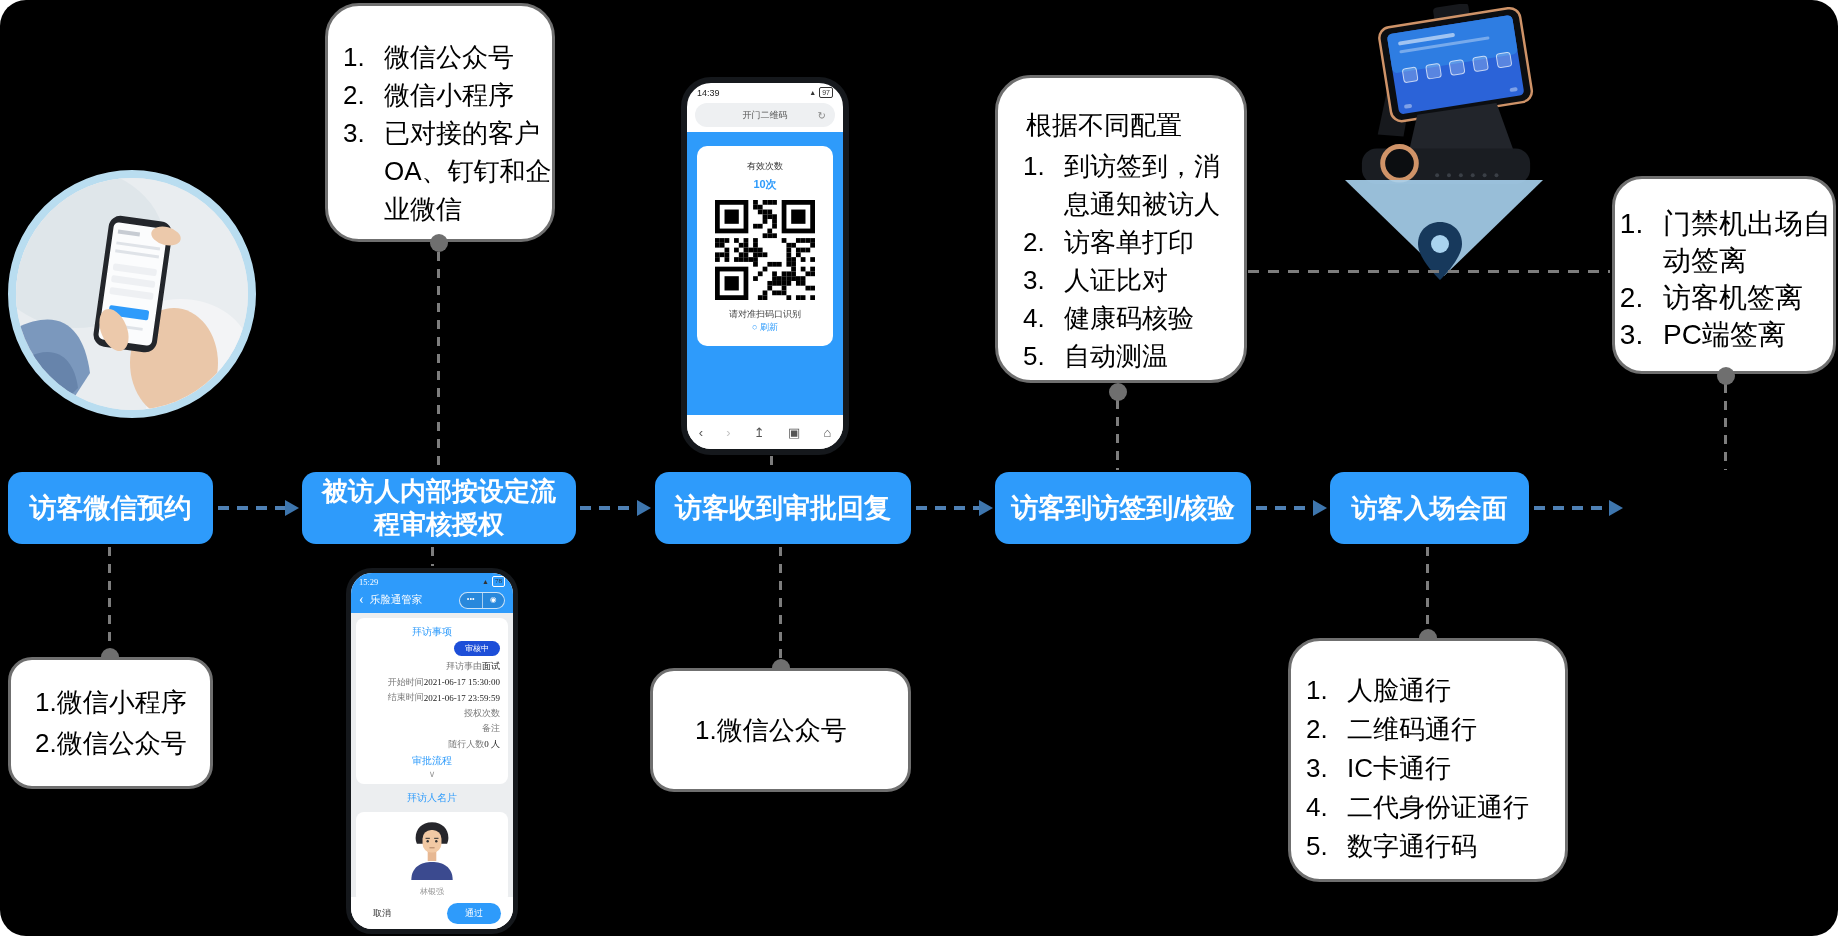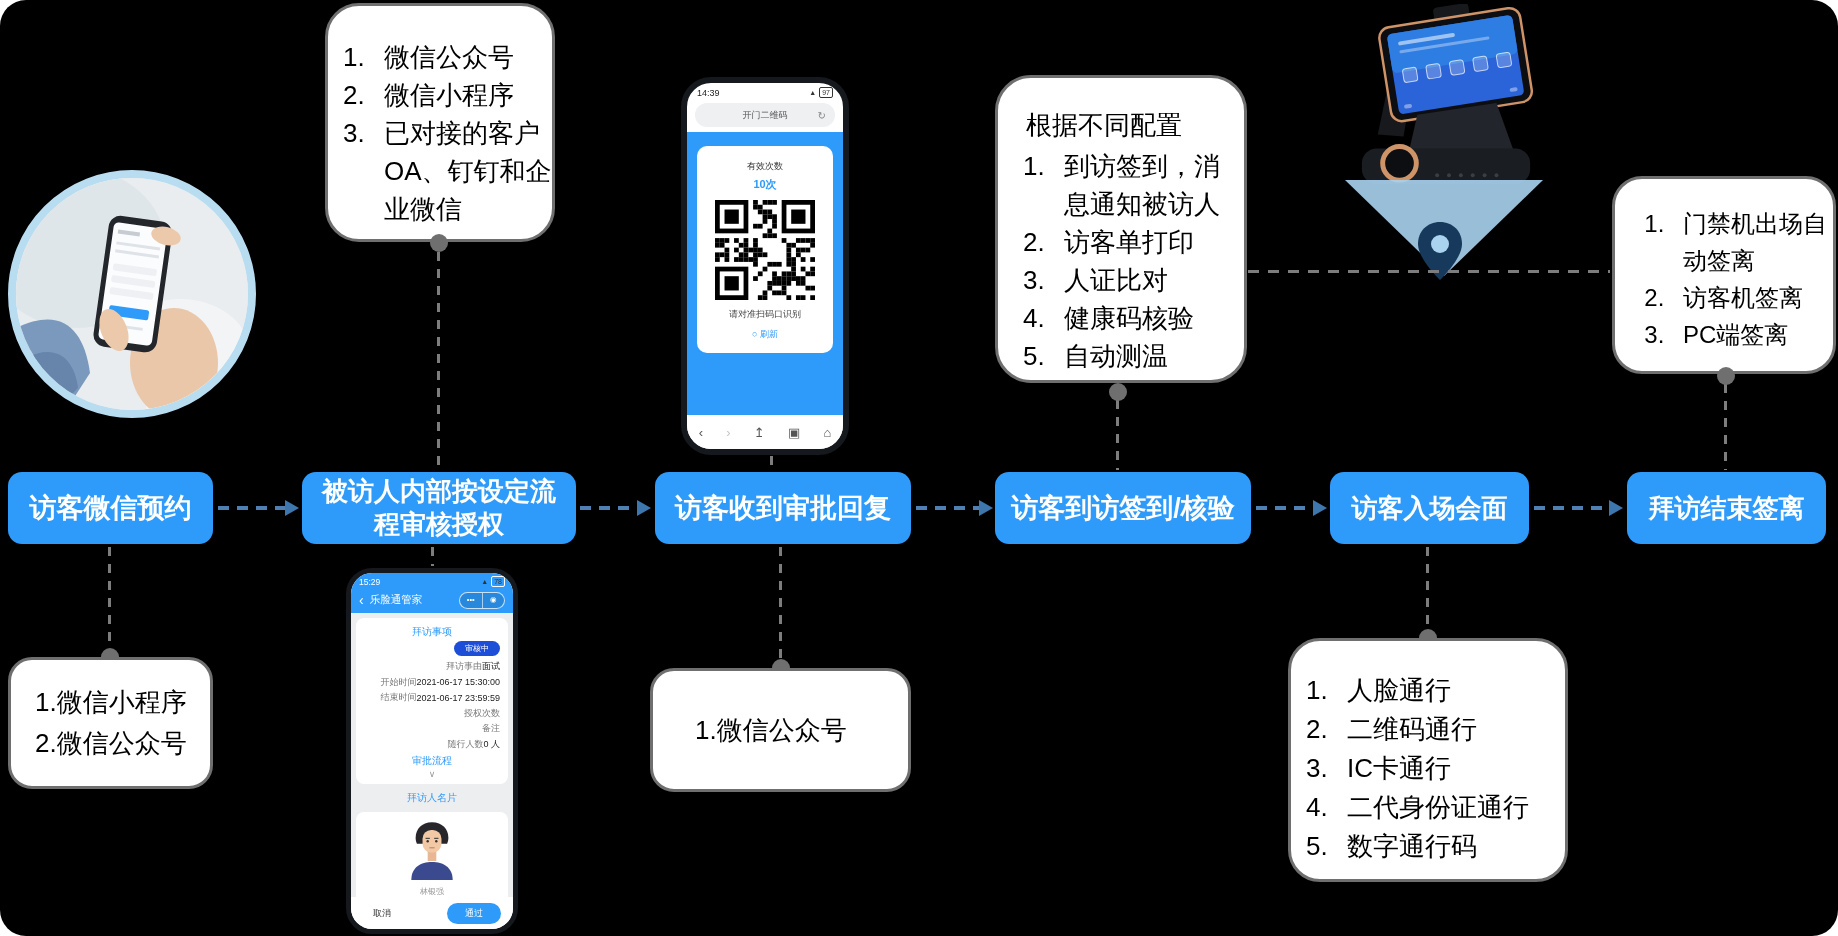--- a/index.html
+++ b/index.html
@@ -38,21 +38,21 @@
   .dot{position:absolute;width:18px;height:18px;border-radius:50%;background:#6F6F6F;}
   
   .callout{position:absolute;background:#fff;border:3px solid #6F6F6F;color:#000;box-sizing:border-box;}
   .callout ol{margin:0;padding-left:44px;font-size:26px;line-height:38px;}
   .callout ol li{padding-left:12px;}
   #callout-apply{left:325px;top:3px;width:230px;height:239px;border-radius:34px;padding-top:32px;}
   #callout-config{left:995px;top:75px;width:252px;height:308px;border-radius:36px;padding:30px 14px 0 14px;}
   #callout-config .callout-title{font-size:26px;padding-left:14px;margin-bottom:4px;}
   #callout-config ol{padding-left:40px;}
   #callout-signoff{left:1612px;top:176px;width:224px;height:198px;border-radius:30px;padding-top:26px;}
-  #callout-signoff ol{font-size:24px;line-height:37px;padding-left:56px;}
+  #callout-signoff ol{font-size:28px;line-height:37px;padding-left:36px;}
   #callout-reserve{left:8px;top:657px;width:205px;height:132px;border-radius:24px;
     display:flex;flex-direction:column;justify-content:center;padding-left:24px;font-size:26px;line-height:41px;}
   #callout-reply{left:650px;top:668px;width:261px;height:124px;border-radius:24px;
     display:flex;flex-direction:column;justify-content:center;padding-left:42px;font-size:26px;line-height:41px;}
   #callout-pass{left:1288px;top:638px;width:280px;height:244px;border-radius:32px;padding-top:30px;}
   #callout-pass ol{line-height:39px;}
   
   #photo-circle{position:absolute;left:8px;top:170px;width:232px;height:232px;border-radius:50%;
     border:8px solid #B9DDF0;overflow:hidden;background:#e8edf0;box-sizing:content-box;}
   
@@ -64,26 +64,26 @@
   .batt{border:1px solid #333;border-radius:2px;padding:0 2px;font-size:7px;line-height:9px;}
   .qp-search{margin:5px 8px;background:#EEF0F2;border-radius:12px;height:24px;display:flex;align-items:center;
     justify-content:center;font-size:9px;color:#555;position:relative;}
   .qp-refresh-ic{position:absolute;right:9px;color:#888;font-size:10px;}
   .qp-blue{background:#2E9BFB;flex:1;padding:14px 10px 0;}
   .qp-card{background:#fff;border-radius:10px;padding:14px 6px 12px;text-align:center;}
   .qp-valid-label{font-size:9px;color:#333;}
   .qp-valid-value{font-size:11px;color:#2E9BFB;font-weight:bold;margin-top:4px;}
   .qp-qr{margin:8px auto 2px;display:block;}
   .qp-hint{font-size:9px;color:#444;margin-top:8px;}
-  .qp-refresh-row{font-size:9px;color:#2E9BFB;margin-top:7px;}
+  .qp-refresh-row{font-size:9px;color:#2E9BFB;}
   .qp-nav{height:34px;display:flex;align-items:center;justify-content:space-around;background:#fff;
     font-size:13px;color:#555;}
   .qp-nav .dim{color:#c4c4c4;}
   
-  #ap-phone{left:346px;top:568px;width:172px;height:366px;border-width:5px;border-radius:26px;}
+  #ap-phone{left:346px;top:568px;width:172px;height:366px;border-width:5px;border-radius:26px;font-family:Liberation Serif, serif;}
   .ap-header{background:#2E9BFB;color:#fff;}
   .ap-status{display:flex;justify-content:space-between;align-items:center;font-size:8.5px;padding:3px 8px 0;}
   .ap-nav{display:flex;align-items:center;height:26px;padding:0 8px;font-size:10.5px;}
   .ap-back{font-size:14px;margin-right:6px;}
   .ap-capsule{margin-left:auto;width:44px;height:15px;border:1px solid rgba(255,255,255,.75);
     border-radius:9px;display:flex;background:rgba(0,0,0,.12);}
   .ap-capsule span{flex:1;text-align:center;font-size:7.5px;line-height:14px;}
   .ap-capsule span:first-child{border-right:1px solid rgba(255,255,255,.6);}
   .ap-body{background:#ECEEF0;flex:1;padding:5px;display:flex;flex-direction:column;gap:5px;overflow:hidden;}
   .ap-card{background:#fff;border-radius:8px;padding:5px 8px;}
@@ -361,21 +361,20 @@
       <li>访客机签离</li>
       <li>PC端签离</li>
     </ol>
   </div>
 
   <div class="step" id="step1">访客微信预约</div>
   <div class="step" id="step2">被访人内部按设定流程审核授权</div>
   <div class="step" id="step4">访客到访签到/核验</div>
   <div class="step" id="step3">访客收到审批回复</div>
   <div class="step" id="step5">访客入场会面</div>
-  <div class="step" id="step6">拜访结束签离</div>
 
   <div class="arrow" id="arrow1"></div>
   <div class="arrow" id="arrow2"></div>
   <div class="arrow" id="arrow3"></div>
   <div class="arrow" id="arrow4"></div>
   <div class="arrow" id="arrow5"></div>
 
   <div class="vdash" style="left:437px;top:252px;height:218px"></div>
   <div class="vdash" style="left:108px;top:547px;height:103px"></div>
   <div class="vdash" style="left:431px;top:547px;height:19px"></div>

